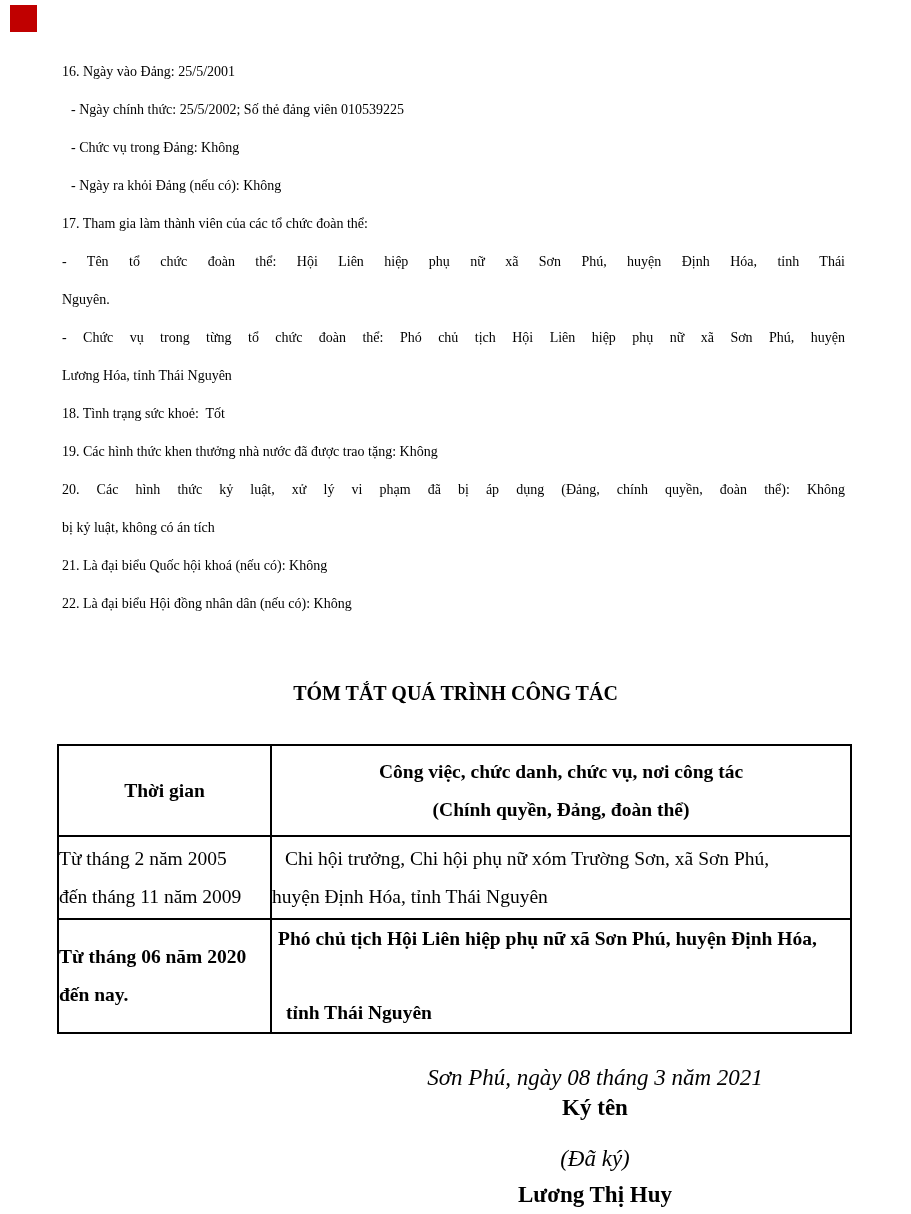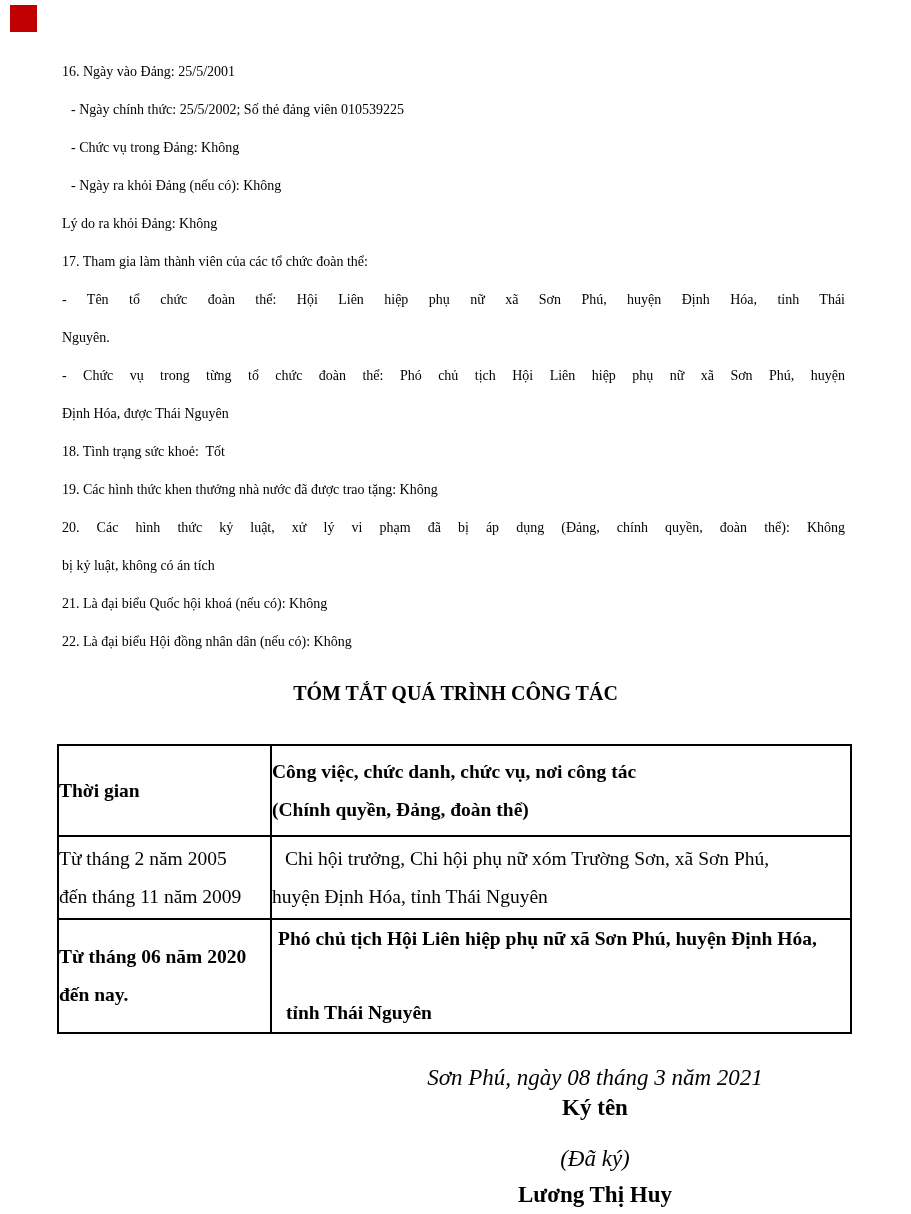--- a/index.html
+++ b/index.html
@@ -57,21 +57,21 @@
   }
   table.work-table td {
     border: 2px solid #000000;
     font-size: 19.5px;
     line-height: 38px;
     vertical-align: middle;
     padding: 0;
   }
   td.col-period { width: 211px; padding-left: 5px; padding-right: 4px; }
   td.col-job { width: 578px; }
-  td.hdr { font-weight: bold; }
+  td.hdr { font-weight: bold; text-align: center; }
   td.hdr .tline { line-height: 38px; }
   td.vtop { vertical-align: top; }
   .tline { white-space: pre; }
   .tline.pad13 { padding-left: 13px; }
   .tline.pad6  { padding-left: 6px; }
   .tline.pad14 { padding-left: 14px; margin-top: 36px; }
   .signature {
     position: absolute;
     left: 345px;
     top: 1063px;
@@ -89,29 +89,28 @@
 
 <div class="page">
 
   <div class="rec-square" style="background: rgb(192, 0, 0);"></div>
 
   <div class="content">
     <div class="line">16. Ngày vào Đảng: 25/5/2001</div>
     <div class="line ind">- Ngày chính thức: 25/5/2002; Số thẻ đảng viên 010539225</div>
     <div class="line ind">- Chức vụ trong Đảng: Không</div>
     <div class="line ind">- Ngày ra khỏi Đảng (nếu có): Không</div>
-    <div class="line">Lý do ra khỏi Đảng: Không</div>
     <div class="line">17. Tham gia làm thành viên của các tổ chức đoàn thể:</div>
     <div>
       <div class="line j">- Tên tổ chức đoàn thể: Hội Liên hiệp phụ nữ xã Sơn Phú, huyện Định Hóa, tỉnh Thái</div>
       <div class="line">Nguyên.</div>
     </div>
     <div>
       <div class="line j">- Chức vụ trong từng tổ chức đoàn thể: Phó chủ tịch Hội Liên hiệp phụ nữ xã Sơn Phú, huyện</div>
-      <div class="line">Định Hóa, được Thái Nguyên</div>
+      <div class="line">Lương Hóa, tỉnh Thái Nguyên</div>
     </div>
     <div class="line">18. Tình trạng sức khoẻ:  Tốt</div>
     <div class="line">19. Các hình thức khen thưởng nhà nước đã được trao tặng: Không</div>
     <div>
       <div class="line j">20. Các hình thức kỷ luật, xử lý vi phạm đã bị áp dụng (Đảng, chính quyền, đoàn thể): Không</div>
       <div class="line">bị kỷ luật, không có án tích</div>
     </div>
     <div class="line">21. Là đại biểu Quốc hội khoá (nếu có): Không</div>
     <div class="line">22. Là đại biểu Hội đồng nhân dân (nếu có): Không</div>
   </div>

